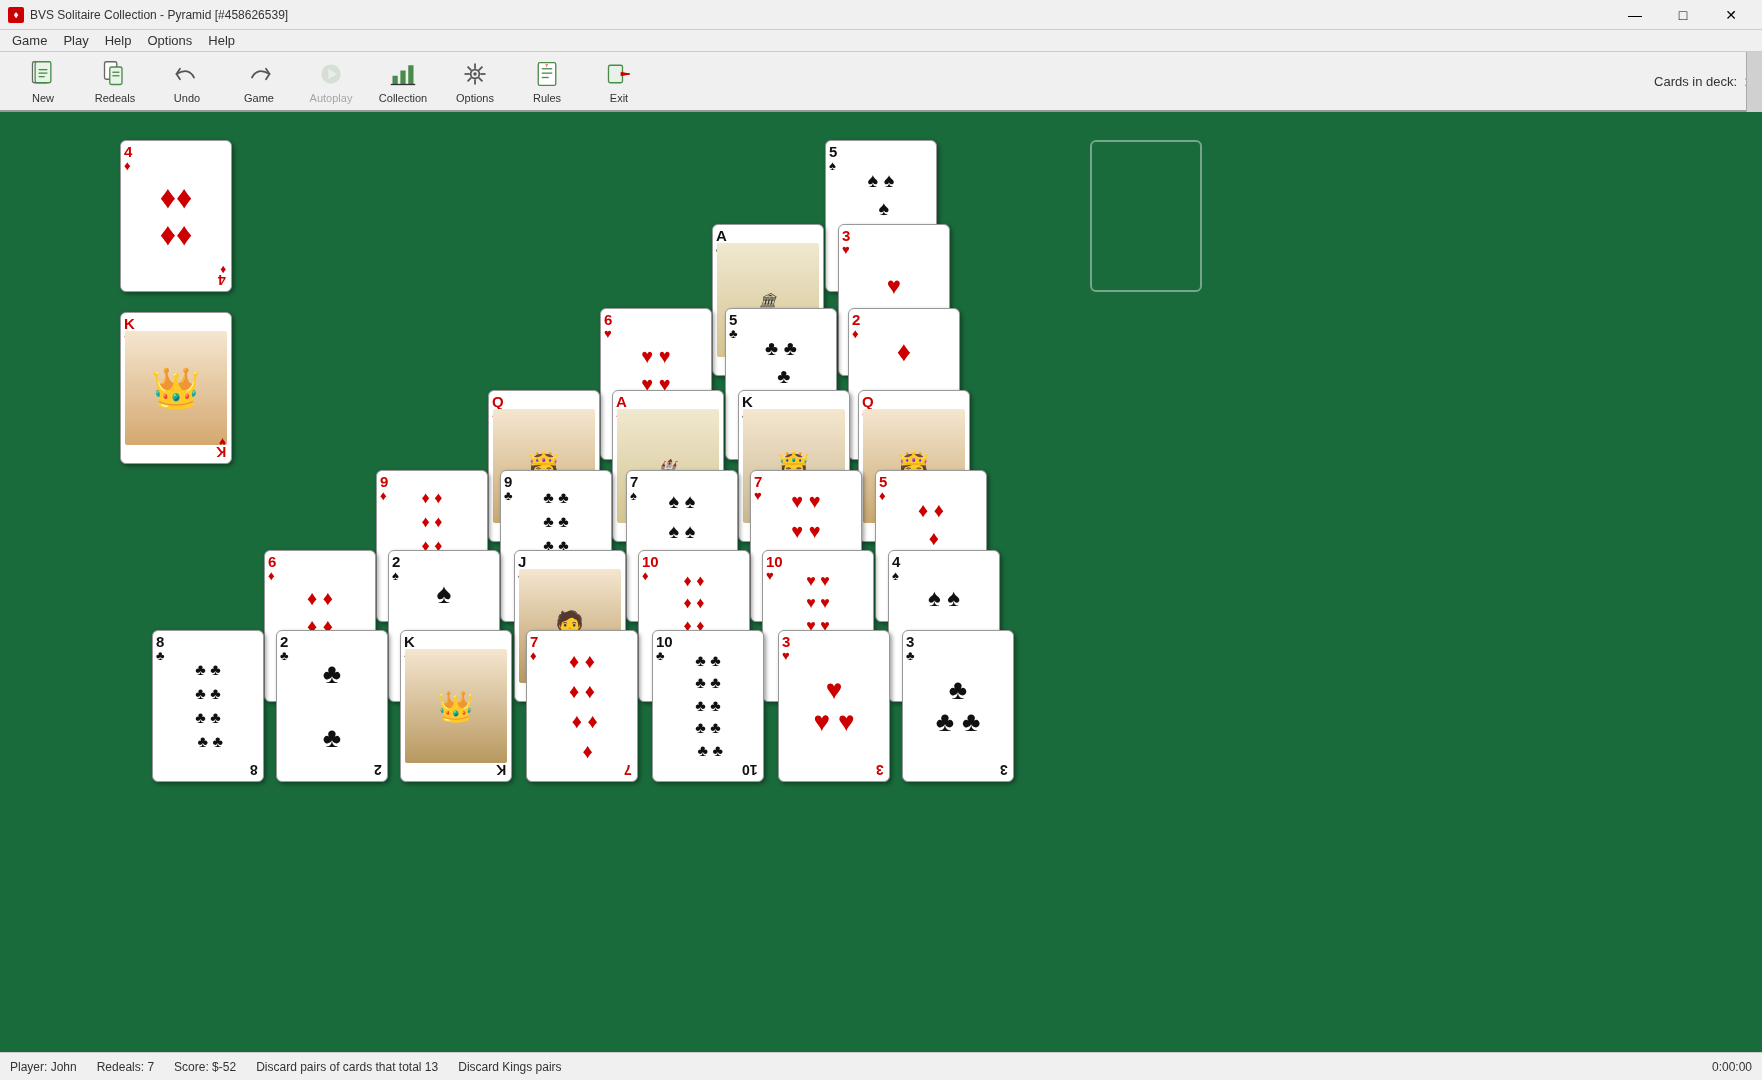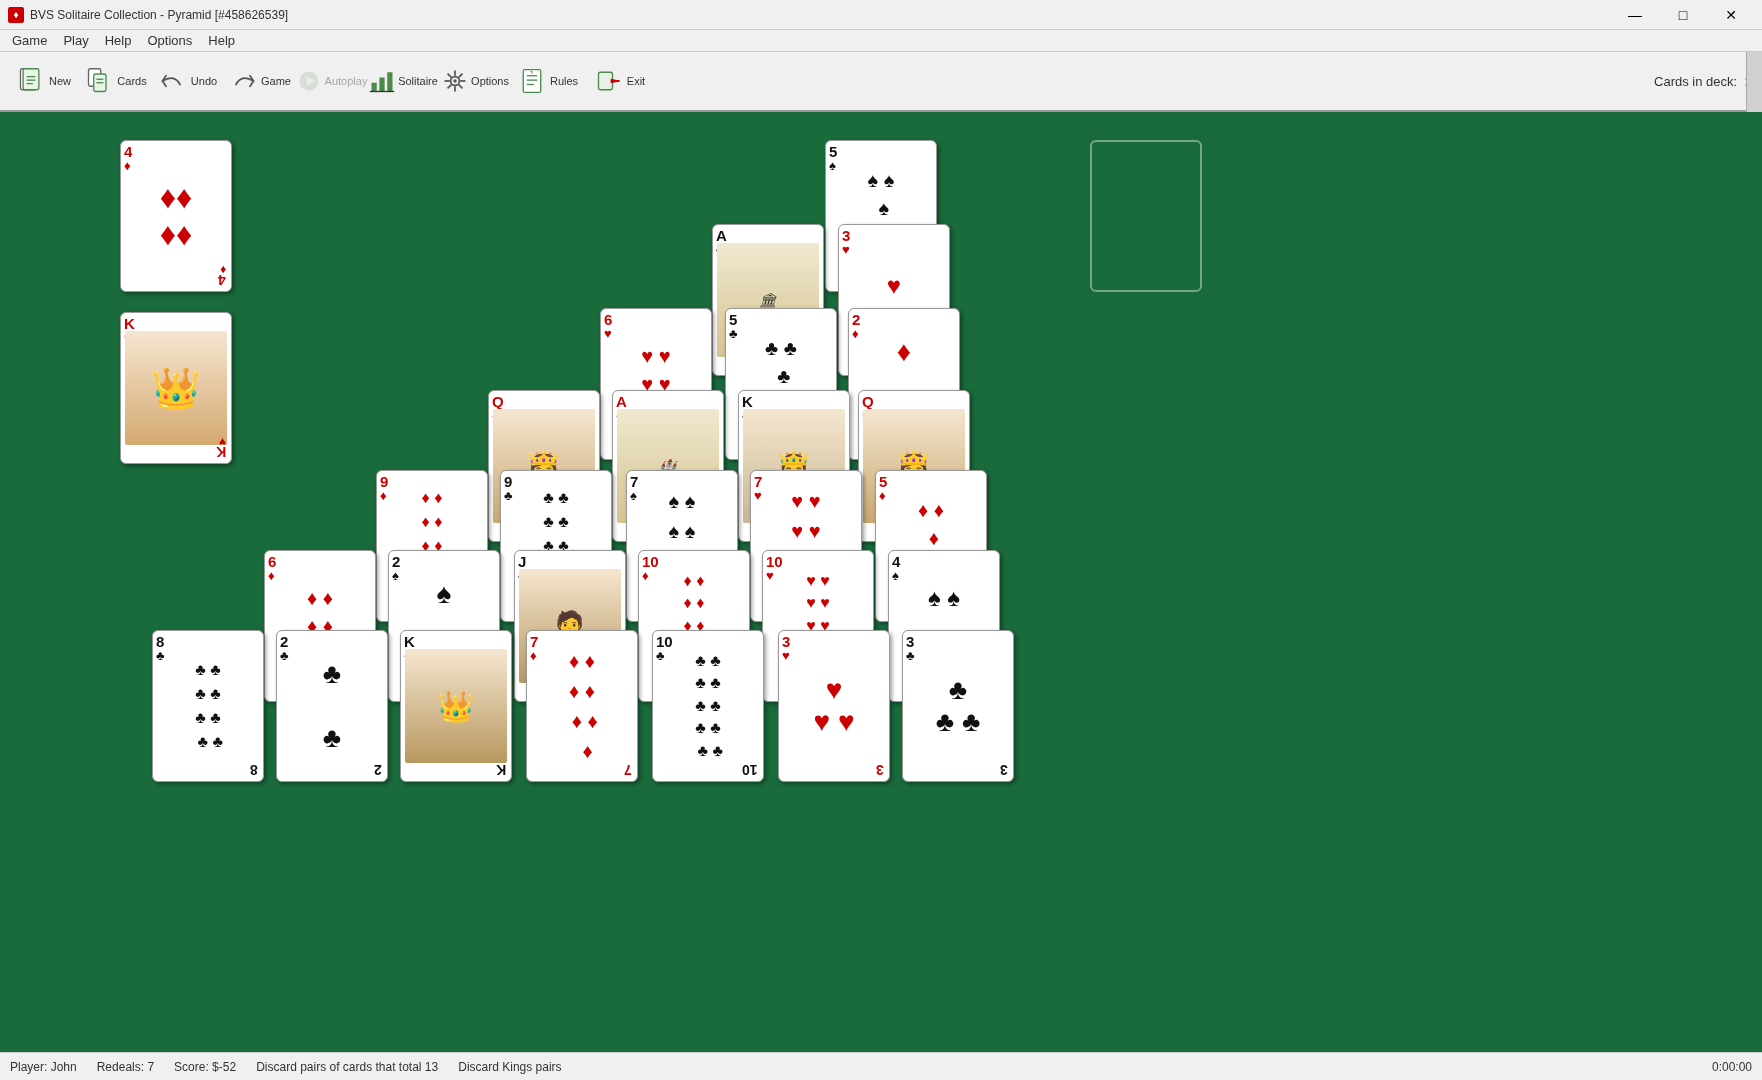--- a/index.html
+++ b/index.html
@@ -25,21 +25,21 @@
     }
     .menu-item { padding: 2px 8px; cursor: pointer; }
 
     
     #toolbar {
       width: 100%; height: 60px; background: #f0f0f0;
       display: flex; align-items: center; padding: 4px 8px; gap: 2px;
       border-bottom: 2px solid #999; position: relative;
     }
     .toolbar-btn {
-      display: flex; flex-direction: row; align-items: center; justify-content: center;
+      display: flex; flex-direction: column; align-items: center; justify-content: center;
       width: 70px; height: 52px; cursor: pointer; border: 1px solid transparent;
       background: transparent; font-size: 11px; color: #333; gap: 2px;
     }
     .toolbar-btn.disabled { opacity: 0.4; cursor: default; }
     .toolbar-btn .icon-area { width: 32px; height: 32px; display: flex; align-items: center; justify-content: center; }
     #toolbar-right { position: absolute; right: 10px; font-size: 13px; color: #333; top: 50%; transform: translateY(-50%); }
     #scrollbar-handle { position: absolute; right: 0; top: 0; width: 16px; height: 60px; background: #d0d0d0; border-left: 1px solid #aaa; }
 
     
     #gamearea {
@@ -140,21 +140,21 @@
 
   <div class="toolbar-btn">
     <div class="icon-area">
       <svg class="icon-svg" viewBox="0 0 32 32">
         <rect x="4" y="2" width="14" height="20" rx="2" fill="white" stroke="#666" stroke-width="1.5"></rect>
         <rect x="10" y="8" width="14" height="20" rx="2" fill="#e8f4e8" stroke="#4a8a4a" stroke-width="1.5"></rect>
         <line x1="13" y1="14" x2="21" y2="14" stroke="#4a8a4a" stroke-width="1.5"></line>
         <line x1="13" y1="18" x2="21" y2="18" stroke="#4a8a4a" stroke-width="1.5"></line>
       </svg>
     </div>
-    <span>Cards</span>
+    <span>Redeals</span>
   </div>
 
   <div class="toolbar-btn">
     <div class="icon-area">
       <svg class="icon-svg" viewBox="0 0 32 32">
         <path d="M8 10 L4 16 L8 22" fill="none" stroke="#555" stroke-width="2" stroke-linecap="round" stroke-linejoin="round"></path>
         <path d="M4 16 Q18 8 24 20" fill="none" stroke="#555" stroke-width="2" stroke-linecap="round"></path>
       </svg>
     </div>
     <span>Undo</span>
@@ -182,21 +182,21 @@
 
   <div class="toolbar-btn">
     <div class="icon-area">
       <svg class="icon-svg" viewBox="0 0 32 32">
         <rect x="4" y="18" width="6" height="10" fill="#4a8a4a"></rect>
         <rect x="13" y="12" width="6" height="16" fill="#4a8a4a"></rect>
         <rect x="22" y="6" width="6" height="22" fill="#4a8a4a"></rect>
         <line x1="2" y1="28" x2="30" y2="28" stroke="#333" stroke-width="1.5"></line>
       </svg>
     </div>
-    <span>Solitaire</span>
+    <span>Collection</span>
   </div>
 
   <div class="toolbar-btn">
     <div class="icon-area">
       <svg class="icon-svg" viewBox="0 0 32 32">
         <circle cx="16" cy="16" r="5" fill="none" stroke="#555" stroke-width="2"></circle>
         <circle cx="16" cy="16" r="2" fill="#555"></circle>
         <line x1="16" y1="4" x2="16" y2="10" stroke="#555" stroke-width="2"></line>
         <line x1="16" y1="22" x2="16" y2="28" stroke="#555" stroke-width="2"></line>
         <line x1="4" y1="16" x2="10" y2="16" stroke="#555" stroke-width="2"></line>

